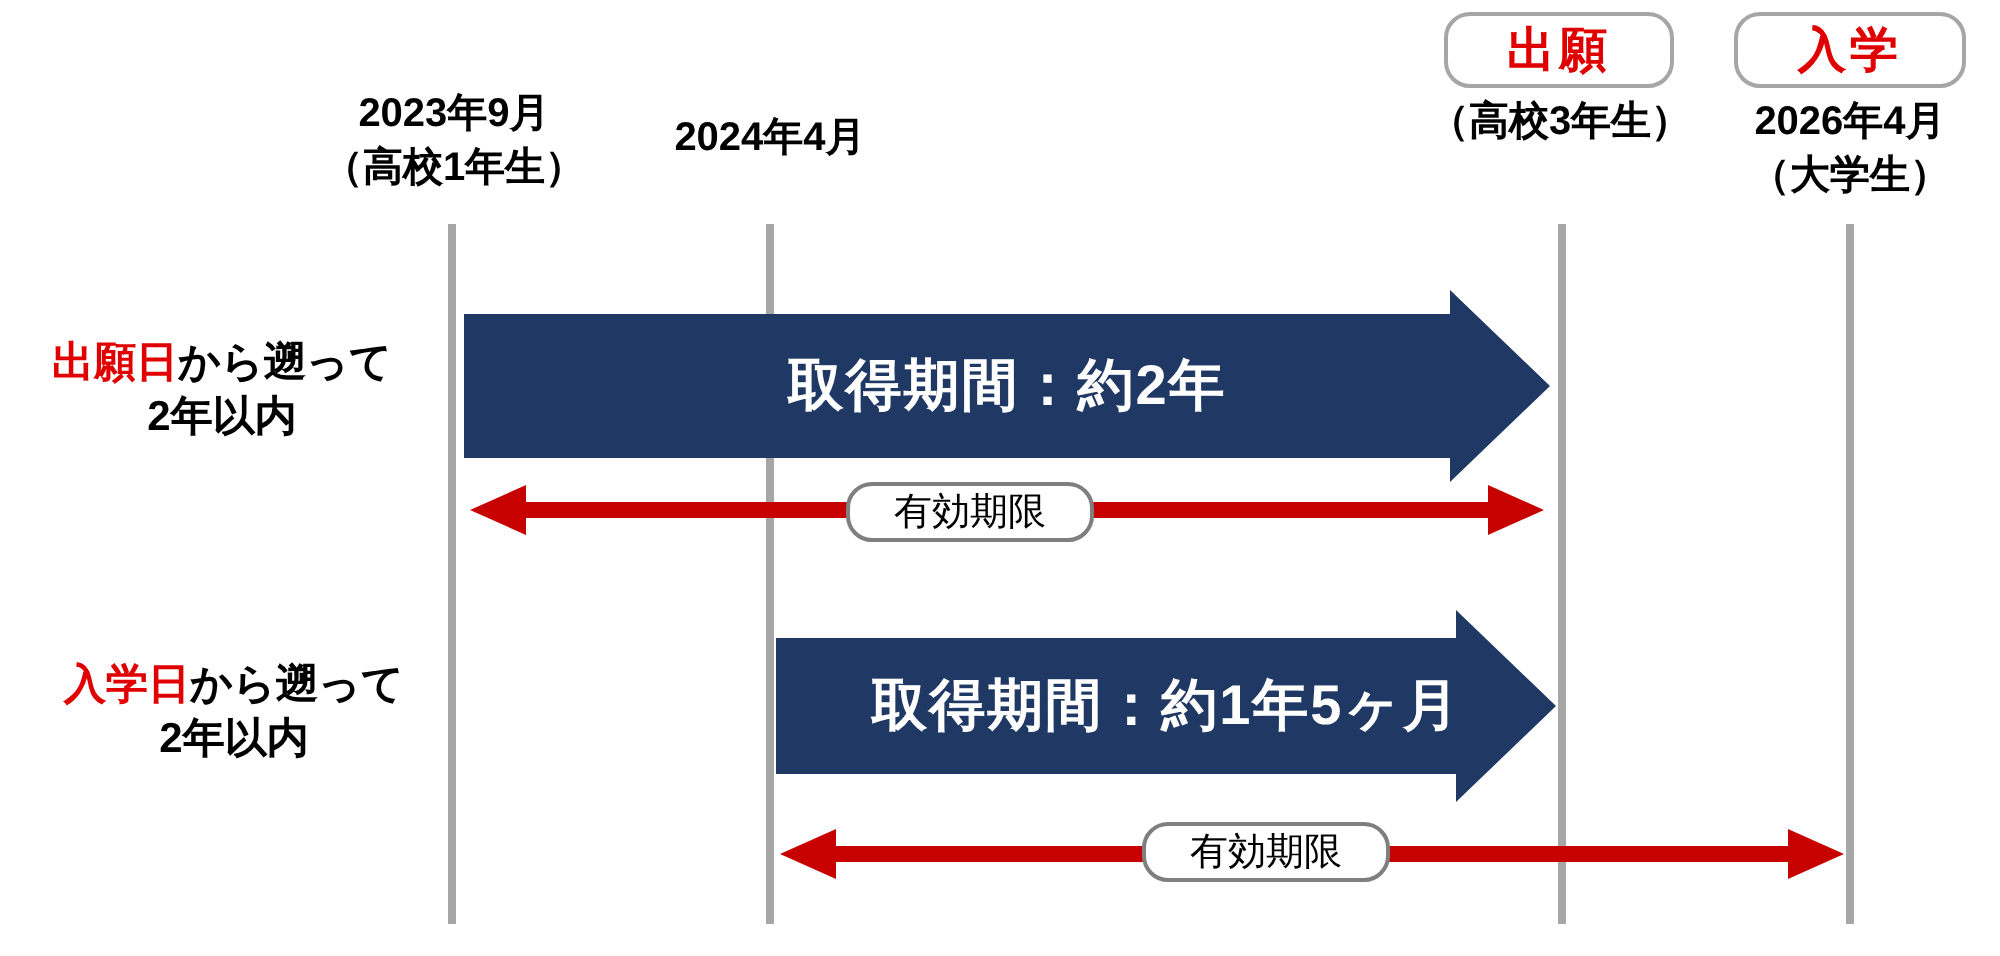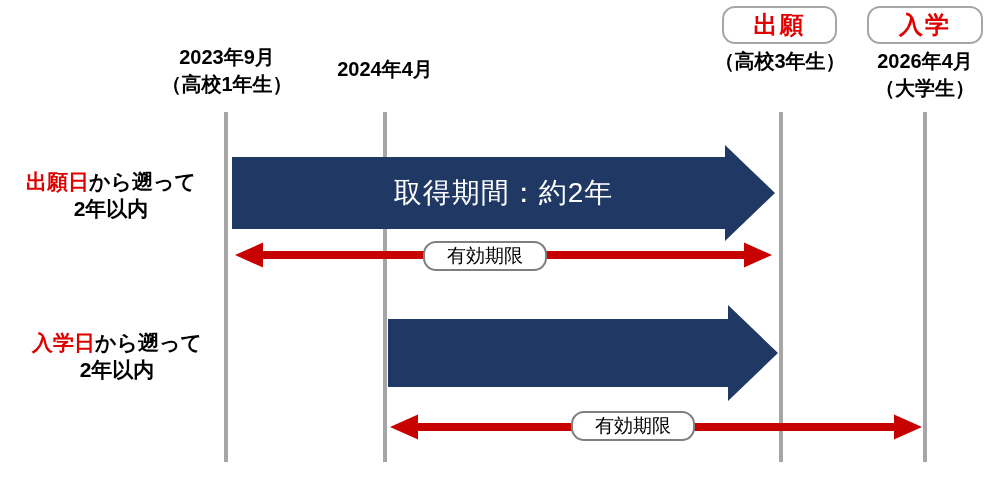--- a/index.html
+++ b/index.html
@@ -51,21 +51,21 @@
     font-size:21px;
     line-height:27px;
     color:var(--ink);
     white-space:nowrap;
   }
   .left-label .hl{color:var(--red-text,#e00000);}
 
   .arrow-text{
     display:flex;align-items:center;justify-content:center;
     color:#ffffff;
-    font-weight:normal;
+    font-weight:bold;
     font-size:28px;
     letter-spacing:1px;
     white-space:nowrap;
   }
 
   .validity-box{
     display:flex;align-items:center;justify-content:center;
     background:#ffffff;
     border:2px solid var(--border-gray,#7f7f7f);
     font-weight:normal;
@@ -124,17 +124,18 @@
     <div>2年以内</div>
   </div>
   <div class="left-label abs" style="left:0px;top:329px;width:222px;padding-left:12px;">
     <div>
       <span class="hl">入学日</span><span>から遡って</span>
     </div>
     <div>2年以内</div>
   </div>
 
   <div class="arrow-text abs" style="left:232px;top:157px;width:543px;height:72px;">取得期間：約2年</div>
+  <div class="arrow-text abs" style="left:388px;top:319px;width:390px;height:68px;">取得期間：約1年5ヶ月</div>
 
   <div class="validity-box abs" style="left:423px;top:241px;width:124px;height:30px;">有効期限</div>
   <div class="validity-box abs" style="left:571px;top:411px;width:124px;height:30px;">有効期限</div>
 
 </div>
 
 </body></html>

